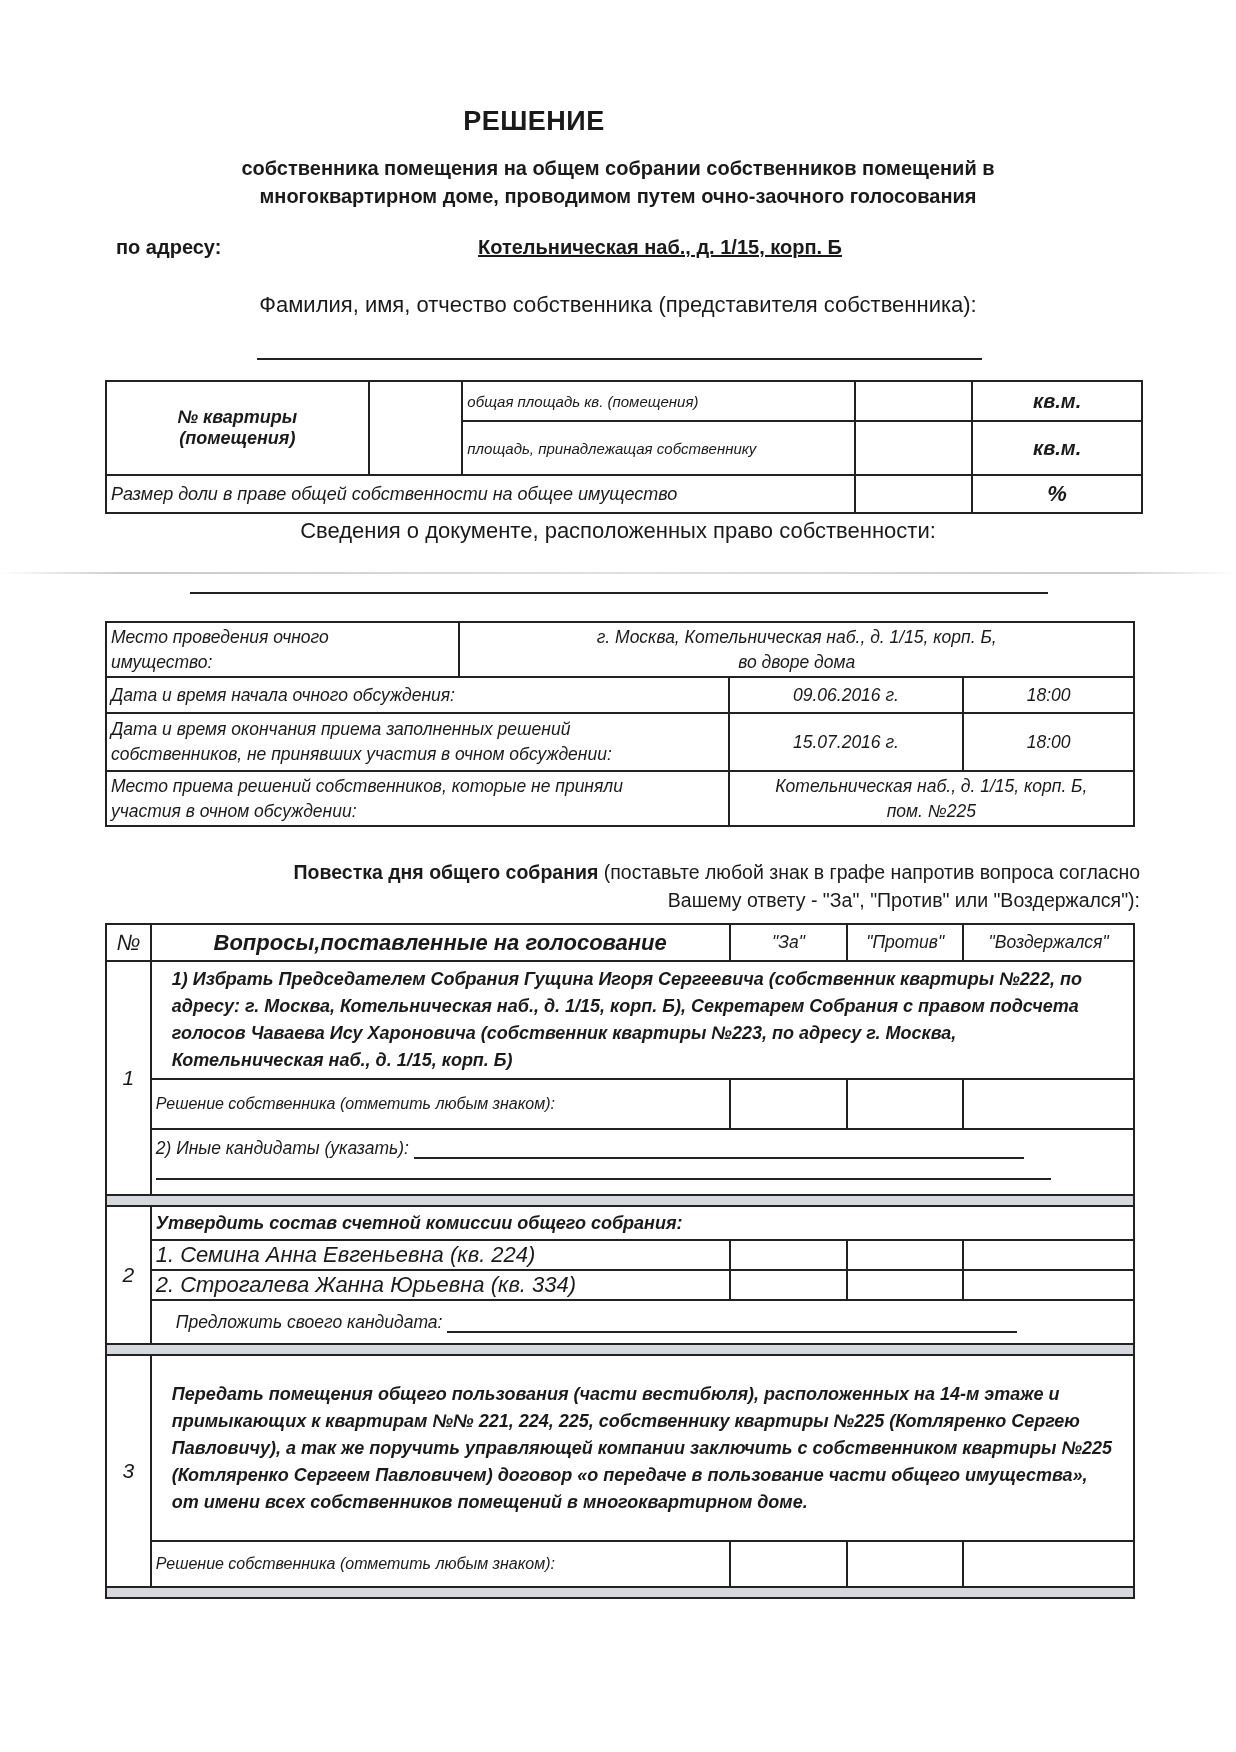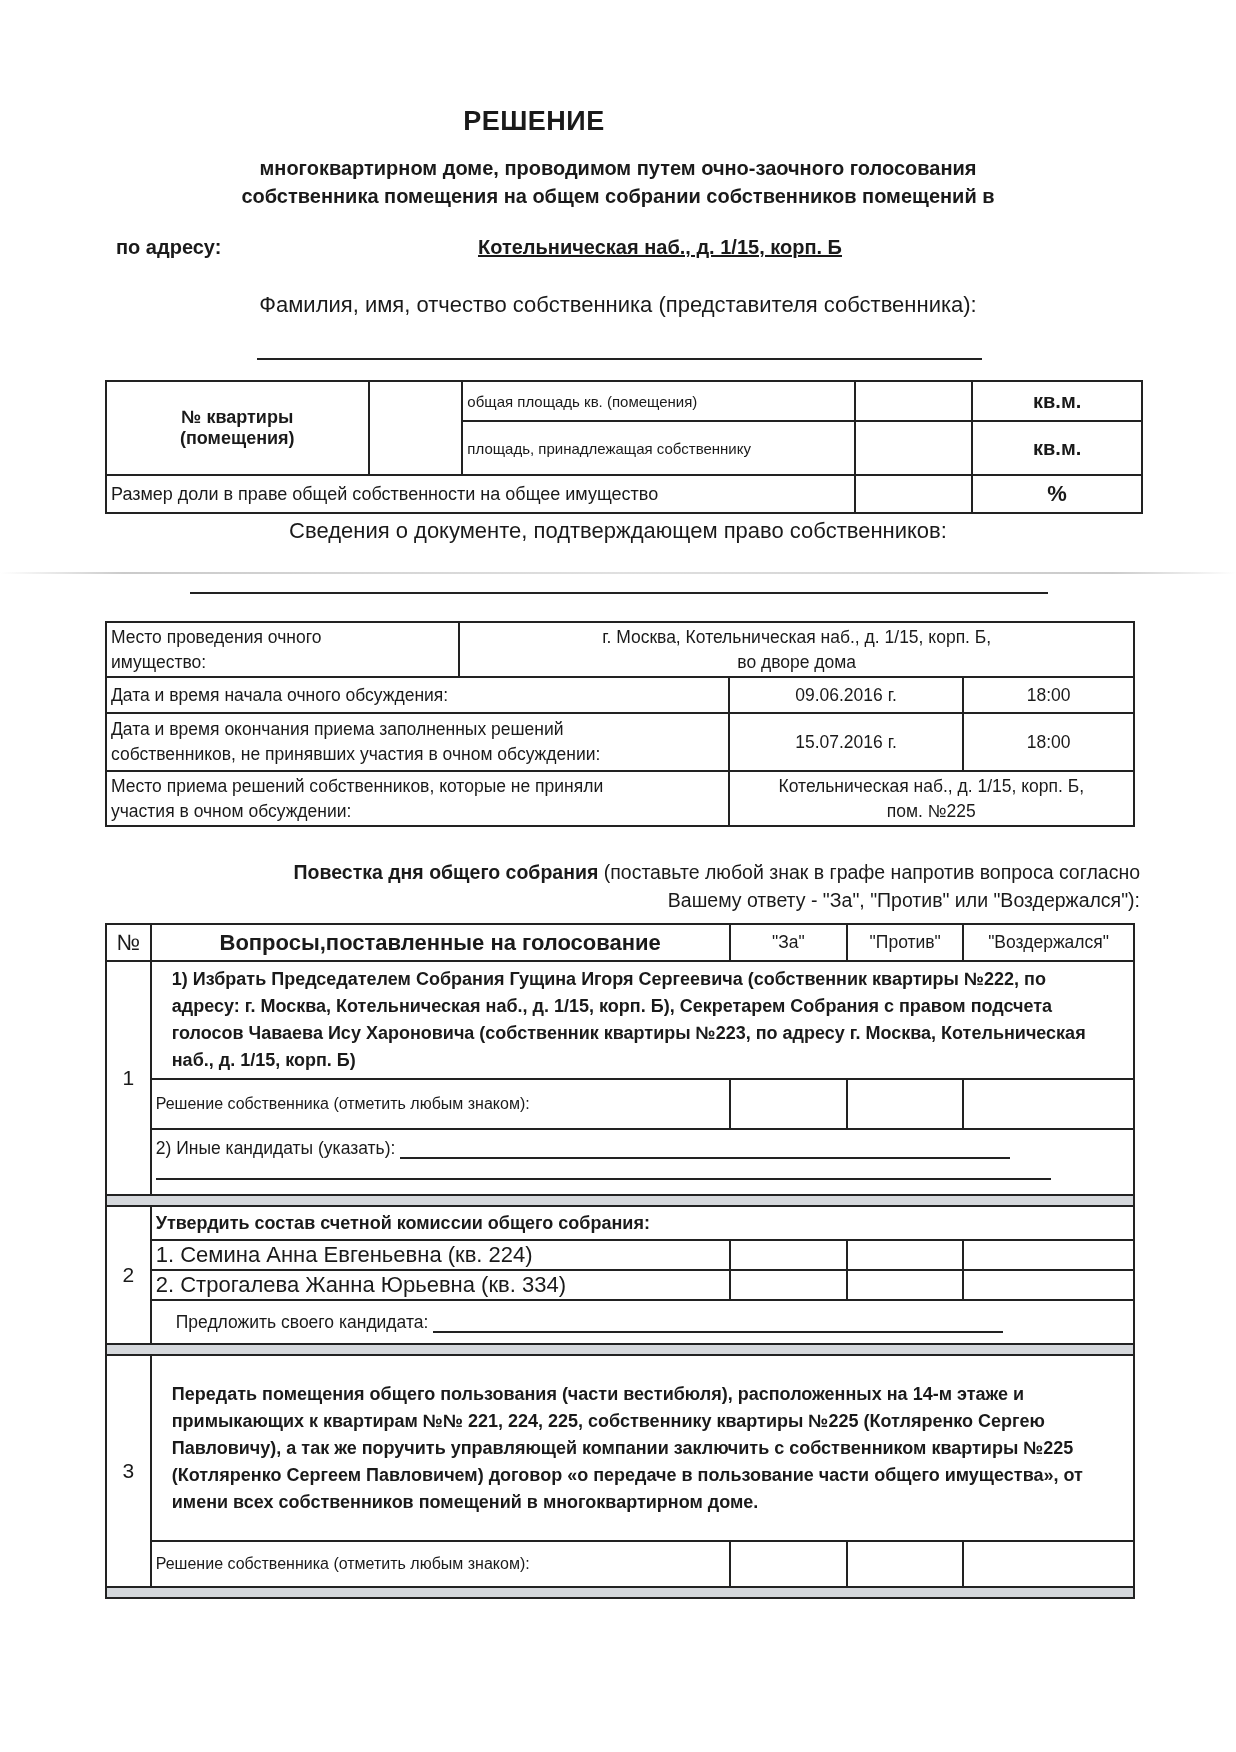--- a/index.html
+++ b/index.html
@@ -4,21 +4,21 @@
 <style>
   html, body { margin:0; padding:0; background:#fff; }
   body { width:1236px; height:1752px; position:relative; overflow:hidden; font-family:"Liberation Sans", sans-serif; color:#1a1a1a; }
   .abs { position:absolute; }
   .title { left:0; width:1068px; top:106px; text-align:center; font-size:27px; font-weight:bold; letter-spacing:0.5px; }
   .subtitle { left:150px; width:936px; top:154px; text-align:center; font-size:20px; font-weight:bold; line-height:28px; }
   .addr-label { left:116px; top:236px; font-size:20px; font-weight:bold; }
   .addr-value { left:478px; top:236px; font-size:20px; font-weight:bold; text-decoration:underline; }
   .fio-label { left:0; width:1236px; top:292px; text-align:center; font-size:22px; }
   .line { background:#222; height:2px; }
-  table { border-collapse:collapse; position:absolute; }
+  table { border-collapse:collapse; position:absolute;font-style:italic; }
   td { border:2px solid #222; padding:0 4px; vertical-align:middle; }
   .t1 td { font-size:18px; }
   .small { font-size:15px !important; }
   .center { text-align:center; }
   .bold { font-weight:bold; }
   .doc-label { left:0; width:1236px; top:518px; text-align:center; font-size:22px; }
   .t2 td { font-size:17.5px; line-height:25px; }
   .agenda-title { left:110px; width:1030px; top:858px; text-align:right; font-size:19.5px; line-height:28px; }
   .t3 td { font-size:17.5px; }
   .t3 .hdr-q { font-size:22px; font-weight:bold; text-align:center; }
@@ -27,22 +27,22 @@
   .sep td { background:#d5d8dc; height:9px; padding:0; border-left:2px solid #222; border-right:2px solid #222; }
   .big { font-size:22px !important; }
   .fill-line { display:inline-block; border-bottom:2px solid #222; vertical-align:bottom; }
   .scan-streak { background:linear-gradient(90deg, rgba(160,160,160,0) 0%, rgba(150,150,150,0.5) 10%, rgba(150,150,150,0.3) 50%, rgba(150,150,150,0.5) 90%, rgba(160,160,160,0) 100%); height:2px; }
 </style>
 </head>
 <body>
 
 <div class="abs title">РЕШЕНИЕ</div>
 <div class="abs subtitle">
+  <div>собственника помещения на общем собрании собственников помещений в</div>
   <div>многоквартирном доме, проводимом путем очно-заочного голосования</div>
-  <div>собственника помещения на общем собрании собственников помещений в</div>
 </div>
 <div class="abs addr-label">по адресу:</div>
 <div class="abs addr-value">Котельническая наб., д. 1/15, корп. Б</div>
 <div class="abs fio-label">Фамилия, имя, отчество собственника (представителя собственника):</div>
 <div class="abs line" style="left:257px; top:358px; width:725px;"></div>
 
 <table class="t1" style="left:105px; top:380px; width:1038px;">
   <colgroup>
       <col style="width:263px">
       <col style="width:94px">
@@ -67,21 +67,21 @@
     <td class="center bold" style="font-size:20px">кв.м.</td>
   </tr>
   <tr style="height:38px">
     <td colspan="3">Размер доли в праве общей собственности на общее имущество</td>
     <td></td>
     <td class="center bold" style="font-size:22px">%</td>
   </tr>
 </tbody>
   </table>
 
-<div class="abs doc-label">Сведения о документе, подтверждающем право собственников:</div>
+<div class="abs doc-label">Сведения о документе, расположенных право собственности:</div>
 <div class="abs scan-streak" style="left:0; top:572px; width:1236px;"></div>
 <div class="abs line" style="left:190px; top:592px; width:858px;"></div>
 
 <table class="t2" style="left:105px; top:621px; width:1030px;">
   <colgroup>
       <col style="width:354px">
       <col style="width:270px">
       <col style="width:235px">
       <col style="width:171px">
     </colgroup>

